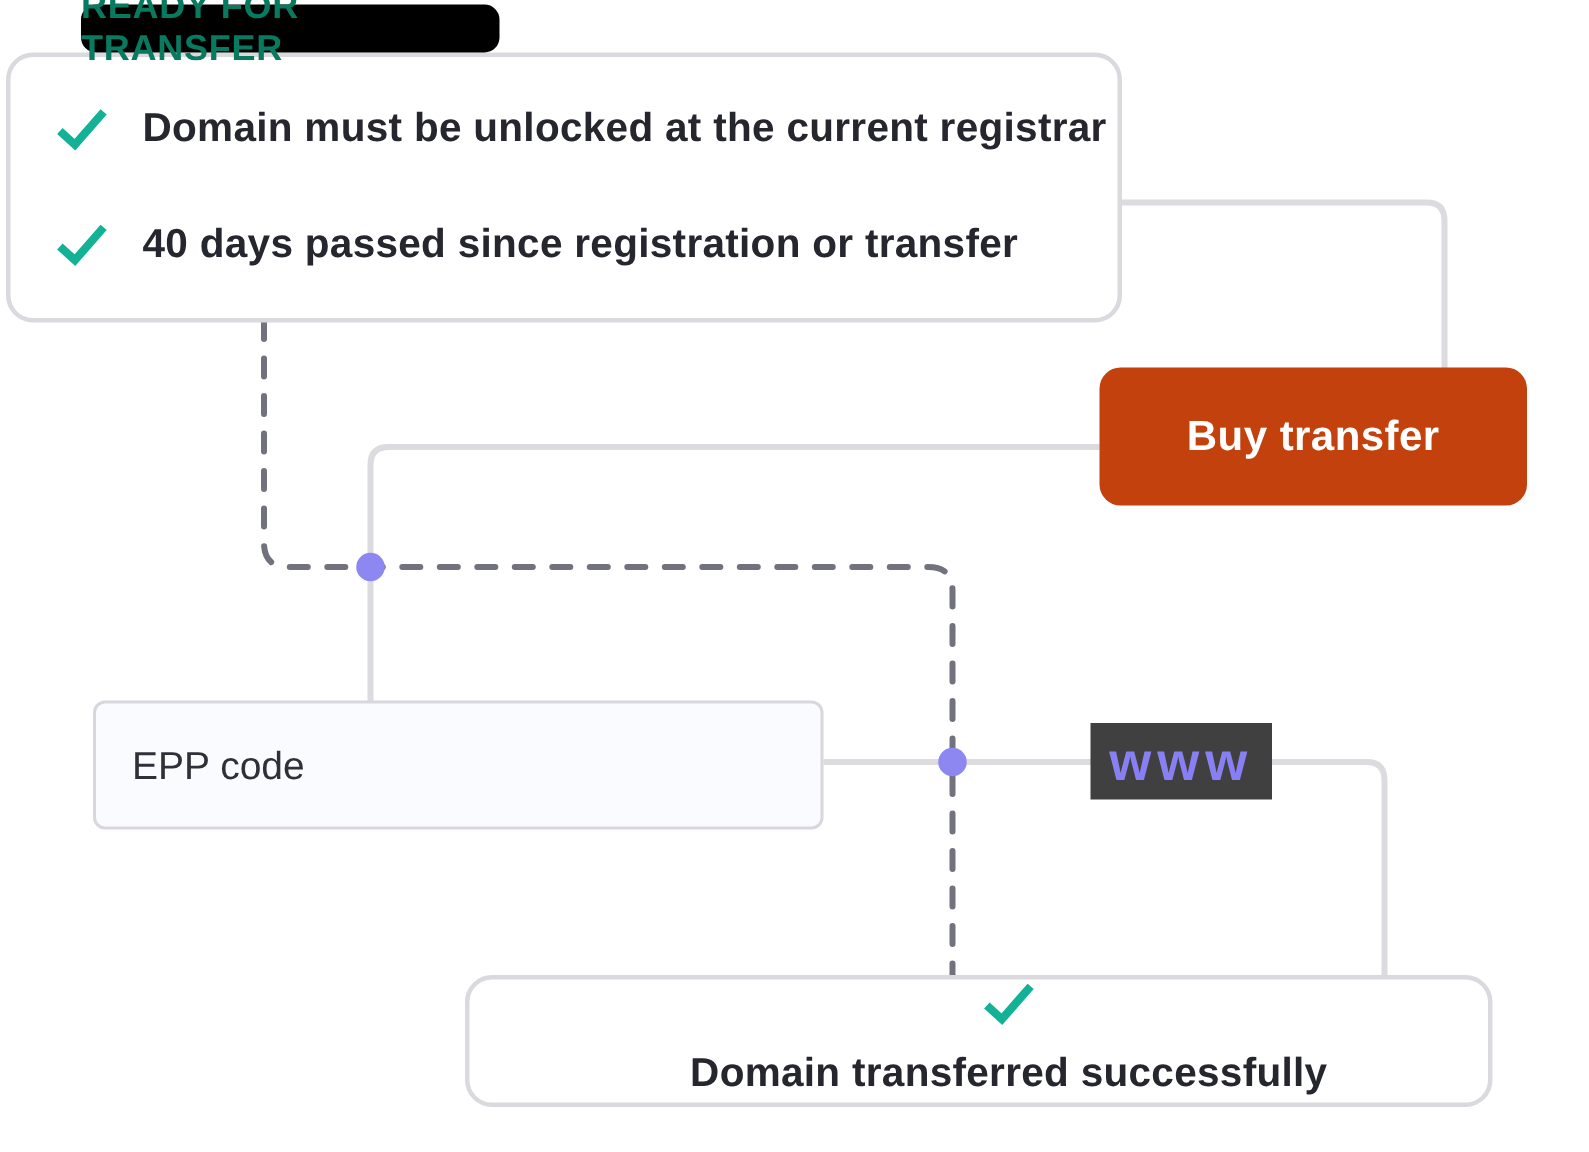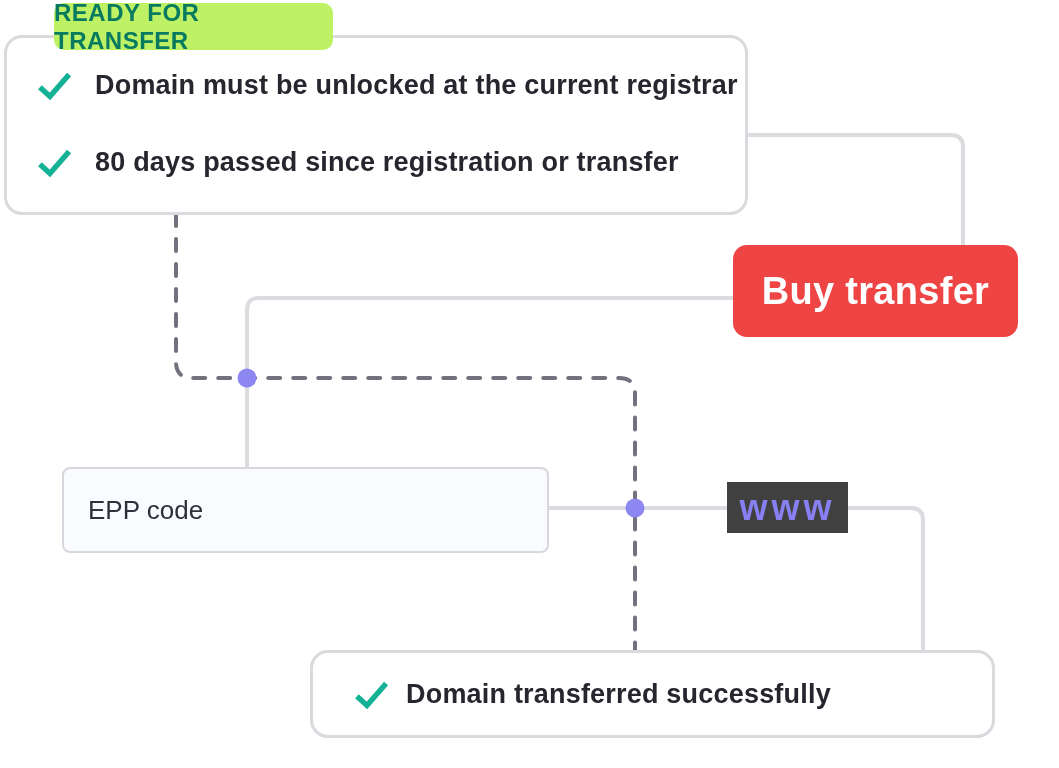--- a/index.html
+++ b/index.html
@@ -12,49 +12,50 @@
   }
   .connectors{position:absolute;left:0;top:0;z-index:1;}
 
   .flow-box{
     position:absolute;
     background:#ffffff;
     border:3px solid #d9d9de;
     border-radius:18px;
     box-sizing:border-box;
     z-index:2;
+    flex-direction:column;
   }
   .top-box{left:4px;top:35px;width:744px;height:180px;}
   .bottom-box{left:310px;top:650px;width:685px;height:88px;display:flex;align-items:center;padding-left:40px;gap:16px;}
 
   .badge{
-    position:absolute;left:54px;top:3px;width:279px;height:47px;
-    background:#bef264;border-radius:10px;
+    position:absolute;left:54px;top:3px;width:279px;height:32px;
+    background:#000000;border-radius:10px;
     display:flex;align-items:center;justify-content:center;
     color:#087a5f;font-size:24px;font-weight:700;letter-spacing:.5px;
     z-index:3;box-sizing:border-box;
   }
 
   .check-row{
     position:absolute;display:flex;align-items:center;gap:22px;z-index:3;
   }
   .check-row .label,
   .bottom-box .label{
     color:#26262f;font-size:27px;font-weight:700;letter-spacing:.2px;
   }
   .row-1{left:36px;top:70px;text-align:right;}
   .row-2{left:36px;top:147px;}
 
   .check-icon{width:37px;height:31px;display:block;flex:none;}
 
   .buy-button{
     position:absolute;left:733px;top:245px;width:285px;height:92px;
-    background:#ef4444;border:none;border-radius:14px;
+    background:#c2410c;border:none;border-radius:14px;
     display:flex;align-items:center;justify-content:center;
-    color:#ffffff;font-size:38px;font-weight:700;letter-spacing:.3px;
+    color:#ffffff;font-size:28px;font-weight:700;letter-spacing:.3px;
     cursor:pointer;z-index:2;
     font-family:"Liberation Sans", sans-serif;
   }
 
   .epp-box{
     position:absolute;left:62px;top:467px;width:487px;height:86px;
     background:#fafbfe;border:2px solid #d7d7dd;border-radius:8px;
     box-sizing:border-box;z-index:2;
   }
   .epp-box input{
@@ -103,21 +104,21 @@
     <svg class="check-icon" viewBox="0 0 40 34">
       <polyline points="4,19 15,29 36,5" fill="none" stroke="#13b296" stroke-width="6"></polyline>
     </svg>
     <span class="label">Domain must be unlocked at the current registrar</span>
   </div>
 
   <div class="check-row row-2">
     <svg class="check-icon" viewBox="0 0 40 34">
       <polyline points="4,19 15,29 36,5" fill="none" stroke="#13b296" stroke-width="6"></polyline>
     </svg>
-    <span class="label">80 days passed since registration or transfer</span>
+    <span class="label">40 days passed since registration or transfer</span>
   </div>
 
   <button class="buy-button">
     <span>Buy transfer</span>
   </button>
 
   <div class="epp-box">
     <input type="text" placeholder="EPP code" style="">
   </div>
 

